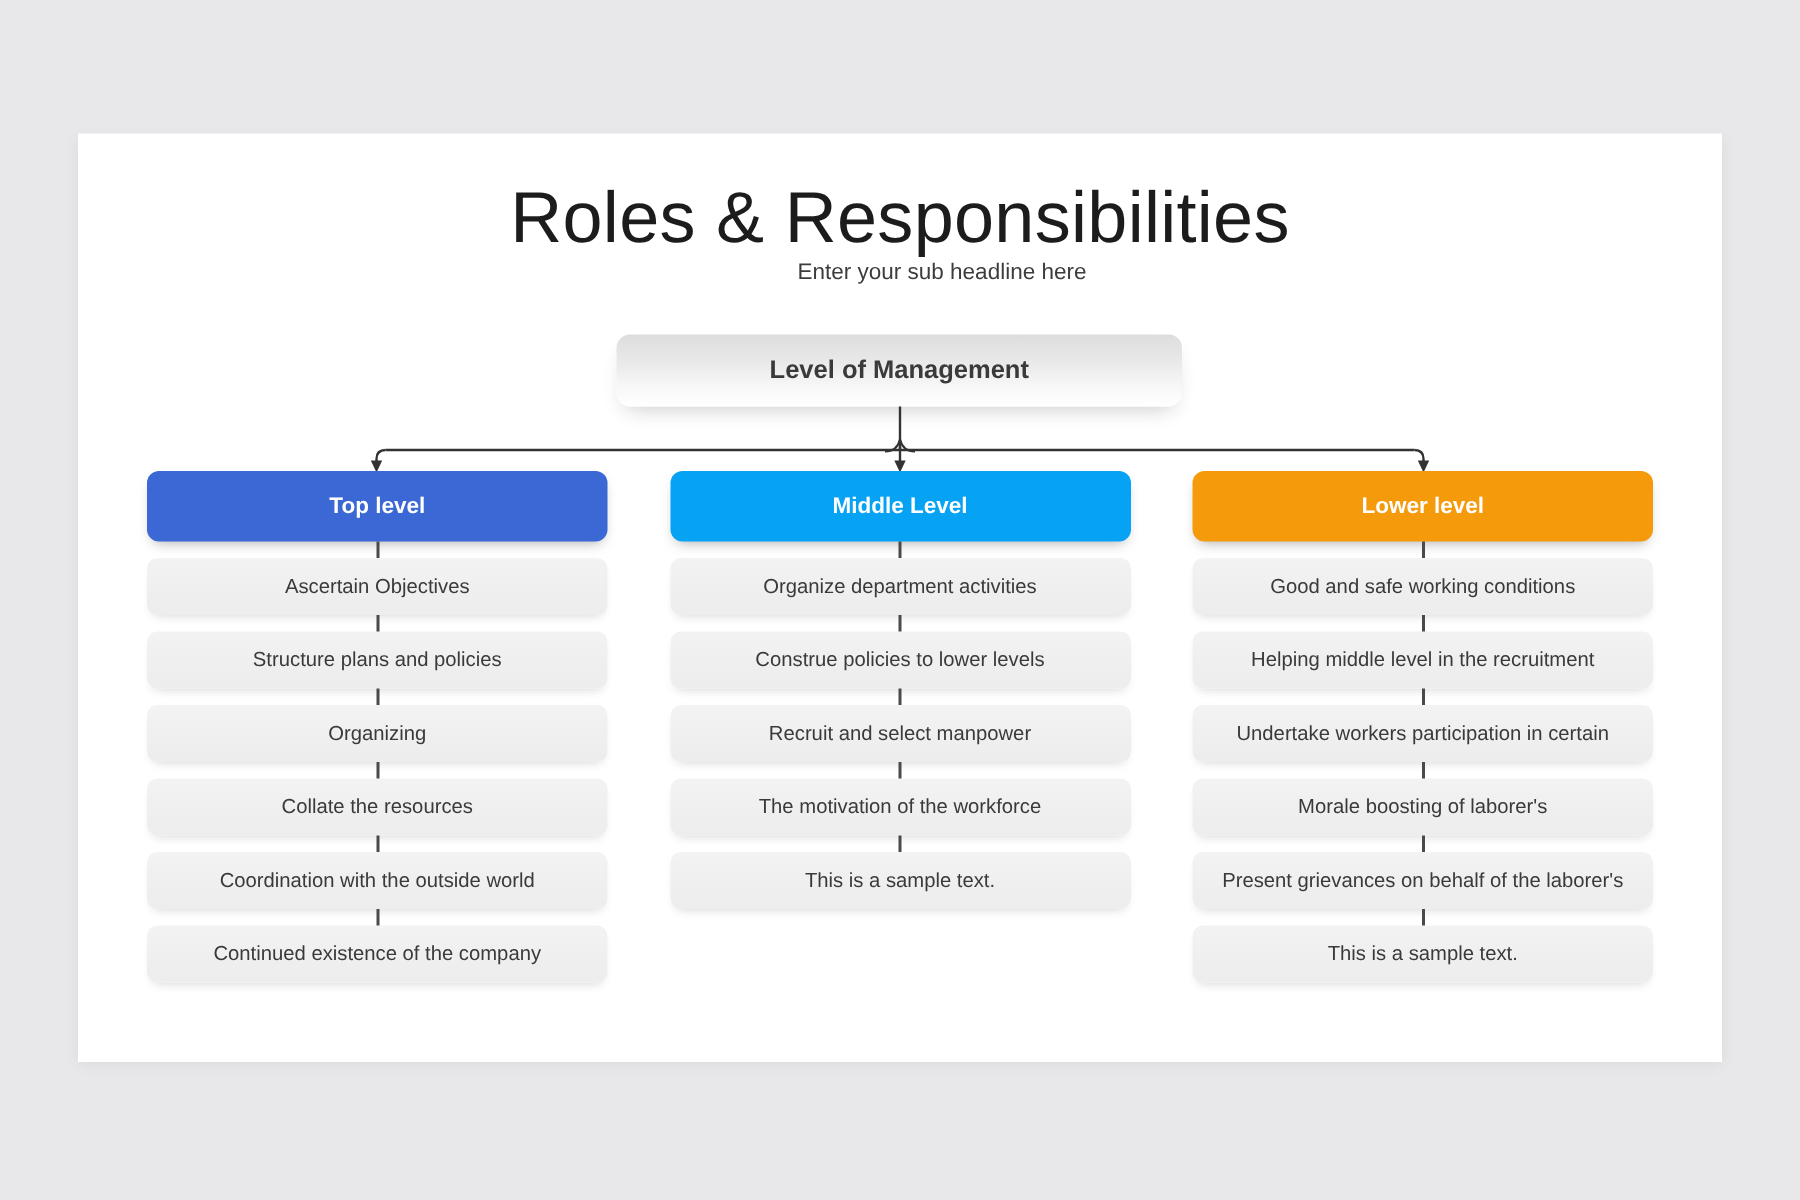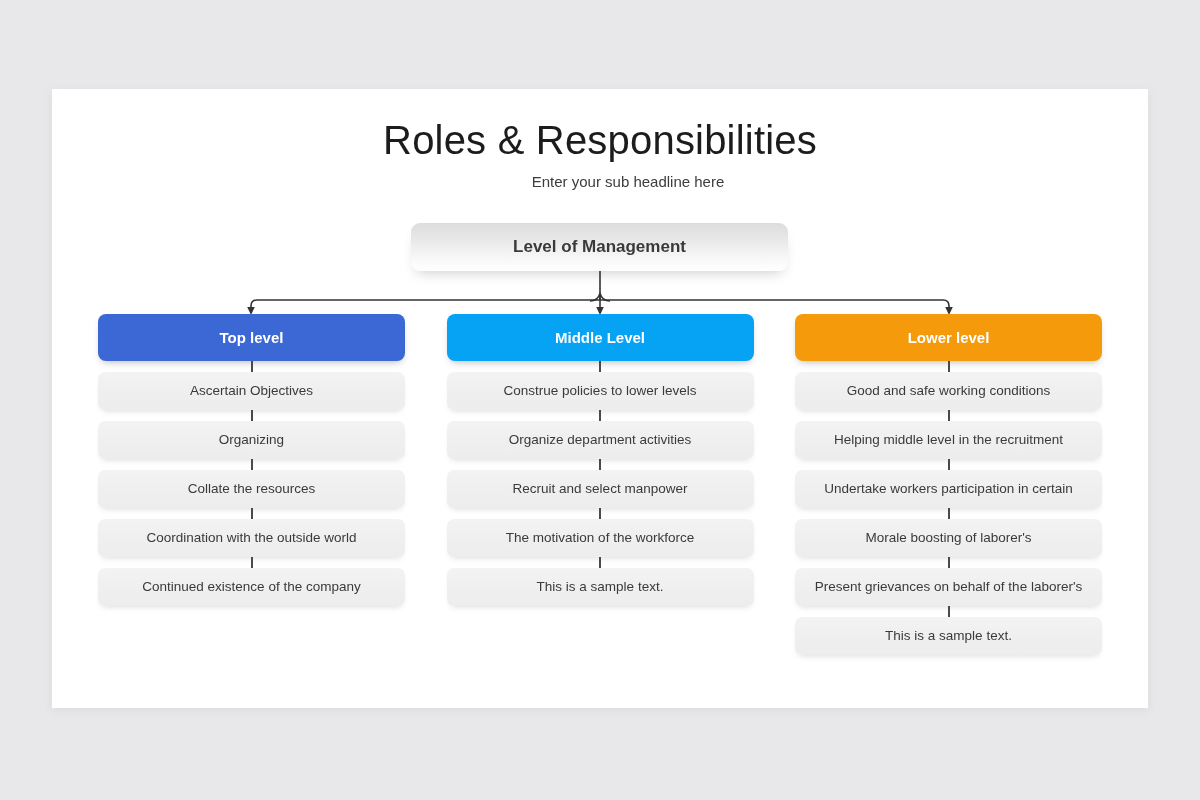--- a/index.html
+++ b/index.html
@@ -23,21 +23,21 @@
     background: #ffffff;
     box-shadow: 0 2px 10px rgba(0,0,0,0.06);
   }
 
   .title {
     position: absolute;
     left: 0;
     top: 29px;
     width: 1096px;
     text-align: center;
-    font-size: 40px;
+    font-size: 48px;
     font-weight: 400;
     color: #1c1c1c;
     letter-spacing: 0.2px;
   }
 
   .subtitle {
     position: absolute;
     left: 0;
     top: 84px;
     width: 1096px;
@@ -173,20 +173,24 @@
     <div class="column">
       <div class="col-header" style="background:#3b68d4">
         <span>Top level</span>
       </div>
       <div class="item">
         <span class="tick"></span>
         <span class="item-label">Ascertain Objectives</span>
       </div>
       <div class="item">
         <span class="tick"></span>
+        <span class="item-label">Structure plans and policies</span>
+      </div>
+      <div class="item">
+        <span class="tick"></span>
         <span class="item-label">Organizing</span>
       </div>
       <div class="item">
         <span class="tick"></span>
         <span class="item-label">Collate the resources</span>
       </div>
       <div class="item">
         <span class="tick"></span>
         <span class="item-label">Coordination with the outside world</span>
       </div>
@@ -195,25 +199,25 @@
         <span class="item-label">Continued existence of the company</span>
       </div>
     </div>
 
     <div class="column">
       <div class="col-header" style="background:#06a3f5">
         <span>Middle Level</span>
       </div>
       <div class="item">
         <span class="tick"></span>
+        <span class="item-label">Organize department activities</span>
+      </div>
+      <div class="item">
+        <span class="tick"></span>
         <span class="item-label">Construe policies to lower levels</span>
-      </div>
-      <div class="item">
-        <span class="tick"></span>
-        <span class="item-label">Organize department activities</span>
       </div>
       <div class="item">
         <span class="tick"></span>
         <span class="item-label">Recruit and select manpower</span>
       </div>
       <div class="item">
         <span class="tick"></span>
         <span class="item-label">The motivation of the workforce</span>
       </div>
       <div class="item">

